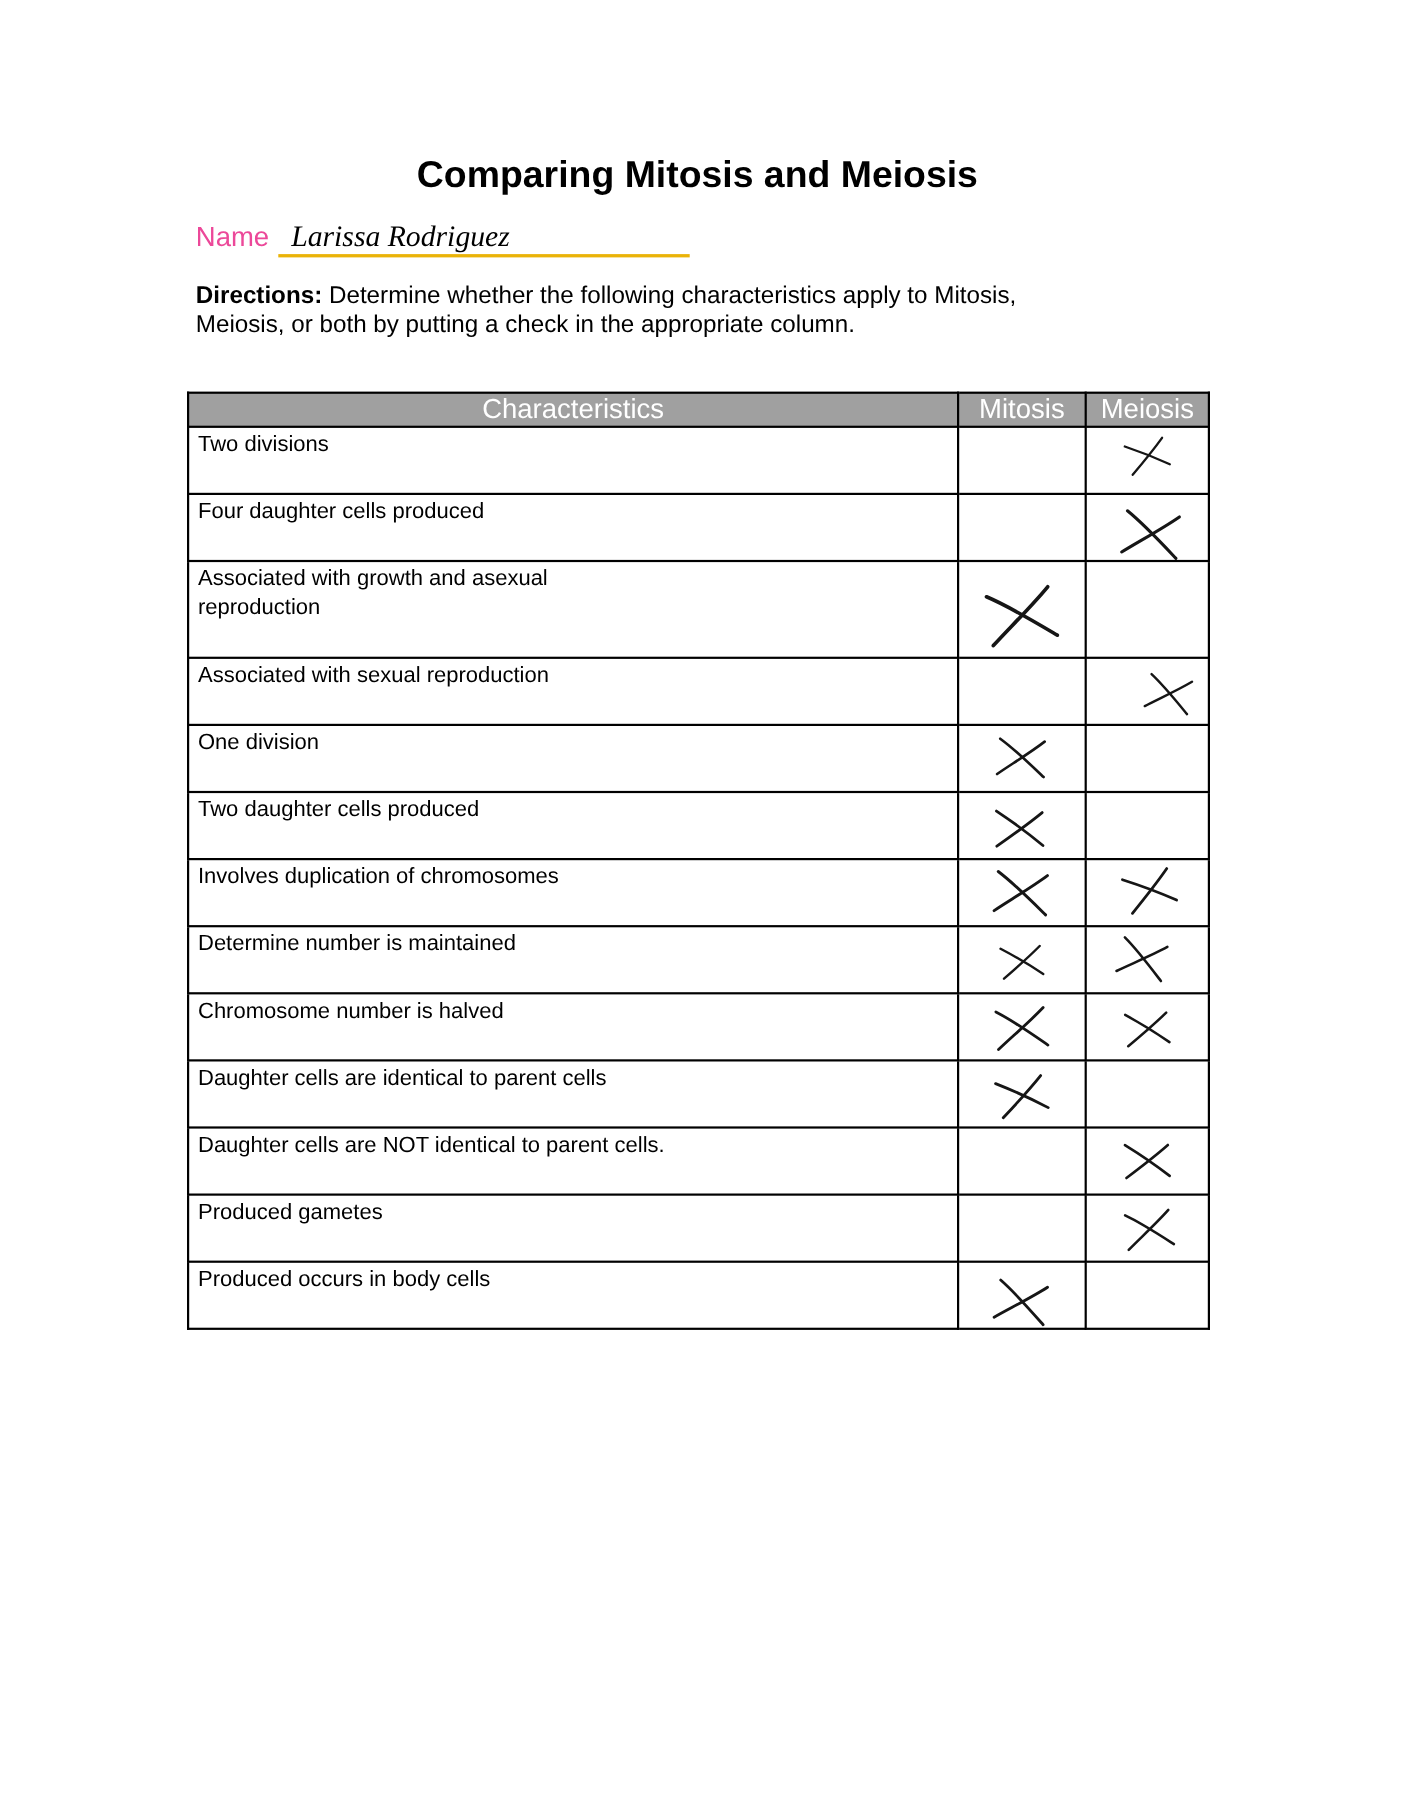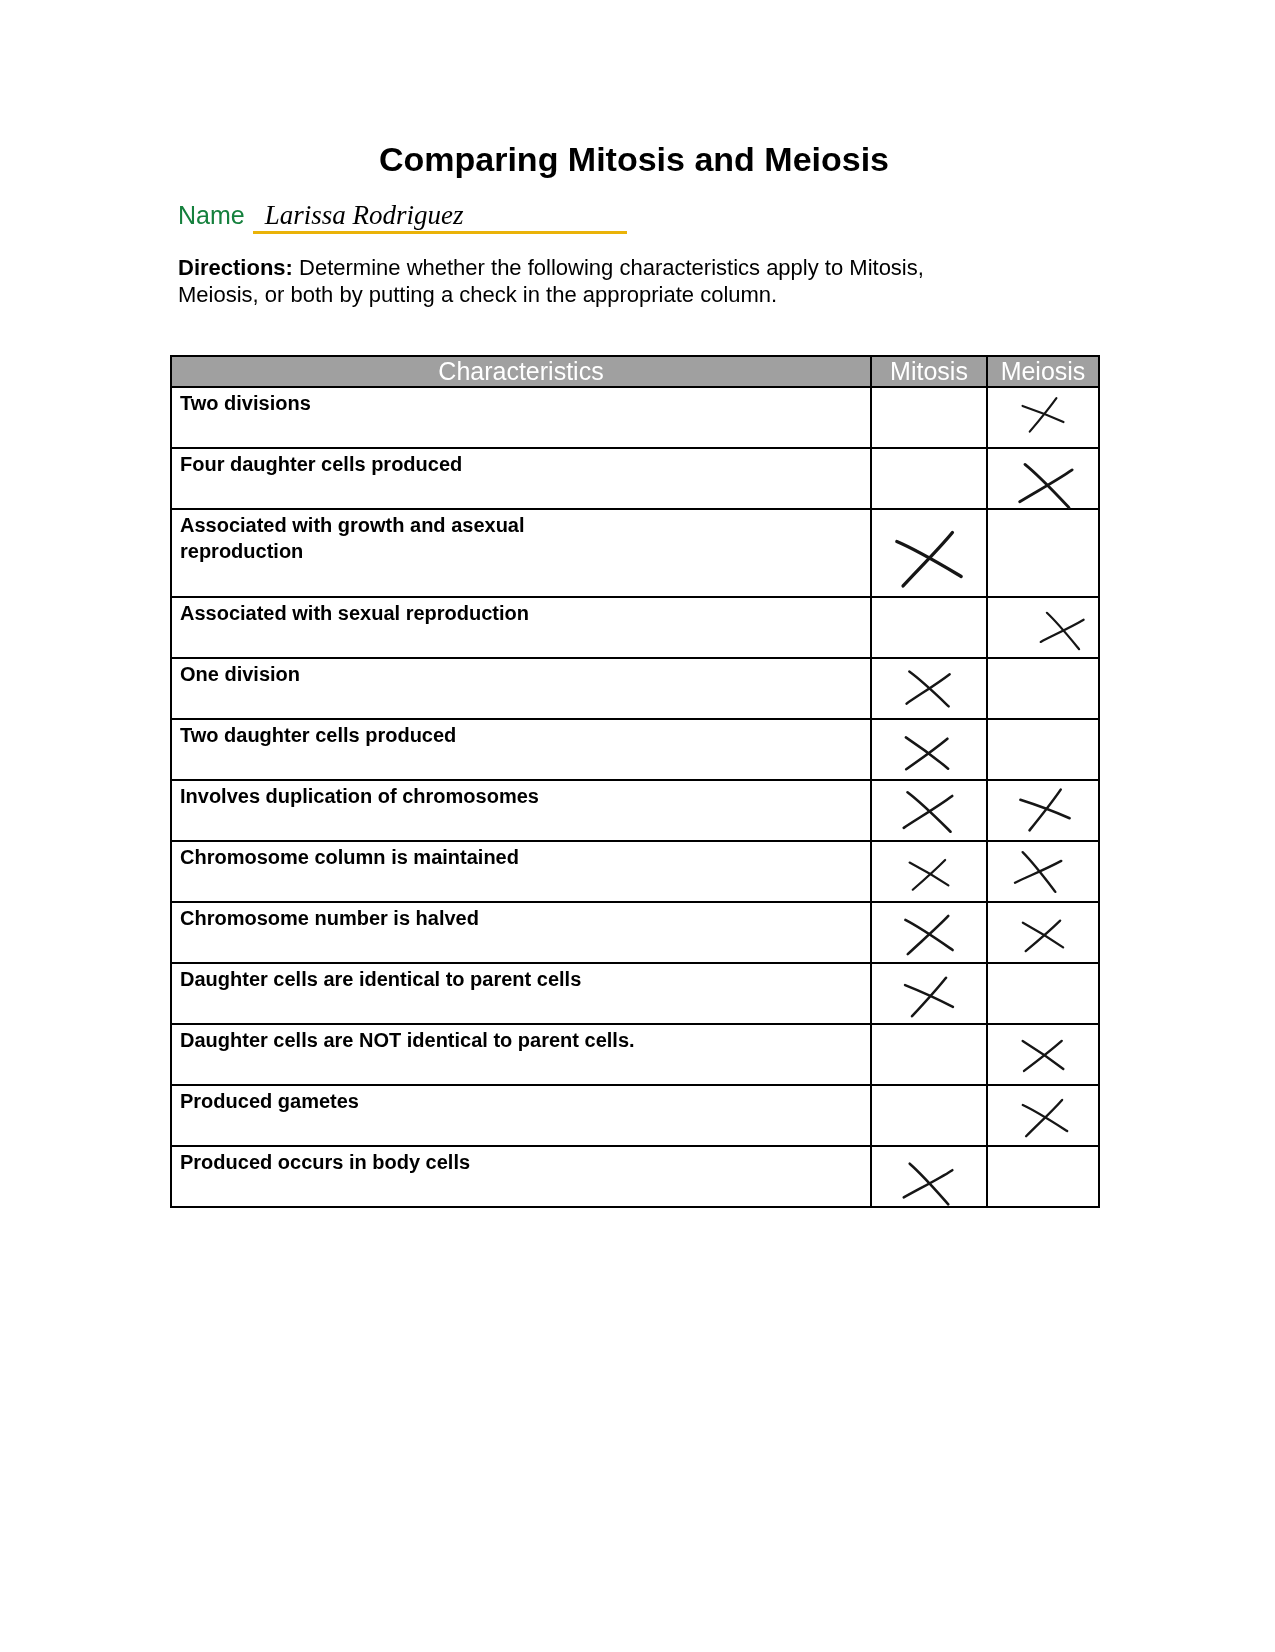--- a/index.html
+++ b/index.html
@@ -23,21 +23,21 @@
     font-size: 34px;
     font-weight: bold;
     letter-spacing: 0px;
   }
   .name-row {
     margin-top: 22px;
     padding-left: 8px;
     font-size: 25px;
     white-space: nowrap;
   }
-  .name-label { font-size: 25px; color: #15803d; }
+  .name-label { font-size: 25px; color: #ec4899; }
   .name-underline {
     display: inline-block;
     width: 362px;
     margin-left: 8px;
     padding-left: 12px;
     border-bottom: 3px solid #eab308;
     vertical-align: baseline;
     font-style: italic;
   }
   .name-value {
@@ -74,21 +74,21 @@
     border: 2px solid #000;
   }
   table.cmp td {
     border: 2px solid #000;
     vertical-align: top;
     height: 55px;
     padding: 2px 8px;
   }
   table.cmp tr.tall td { height: 82px; }
   table.cmp td.char {
-    font-weight: bold;
+    font-weight: normal;
     font-size: 20px;
     line-height: 1.3;
     white-space: pre-line;
   }
   
   table.cmp td.mit, table.cmp th.h-mit { border-left-width: 1px; }
   table.cmp td.mark {
     position: relative;
     padding: 0;
     overflow: visible;
@@ -206,21 +206,21 @@
               </svg>
             </td>
             <td class="mark mei">
               <svg class="xmark" width="56" height="44" viewBox="0 0 56 44" style="transform: translate(calc(-50% + 2px), calc(-50% - 2px)) scale(0.98) rotate(-6deg);">
                 <path d="M4 10 C 20 17, 38 26, 52 34"></path>
                 <path d="M46 4 C 34 18, 20 32, 10 42"></path>
               </svg>
             </td>
           </tr>
           <tr>
-            <td class="char">Chromosome column is maintained</td>
+            <td class="char">Determine number is maintained</td>
             <td class="mark mit">
               <svg class="xmark" width="56" height="44" viewBox="0 0 56 44" style="transform: translate(calc(-50% + 0px), calc(-50% + 2px)) scale(0.84) rotate(4deg);">
                 <path d="M4 10 C 20 17, 38 26, 52 34"></path>
                 <path d="M46 4 C 34 18, 20 32, 10 42"></path>
               </svg>
             </td>
             <td class="mark mei">
               <svg class="xmark" width="56" height="44" viewBox="0 0 56 44" style="transform: translate(calc(-50% - 4px), calc(-50% + 0px)) scale(0.9) rotate(14deg);">
                 <path d="M5 5 C 20 14, 36 27, 51 39"></path>
                 <path d="M49 4 C 36 16, 17 30, 5 40"></path>

